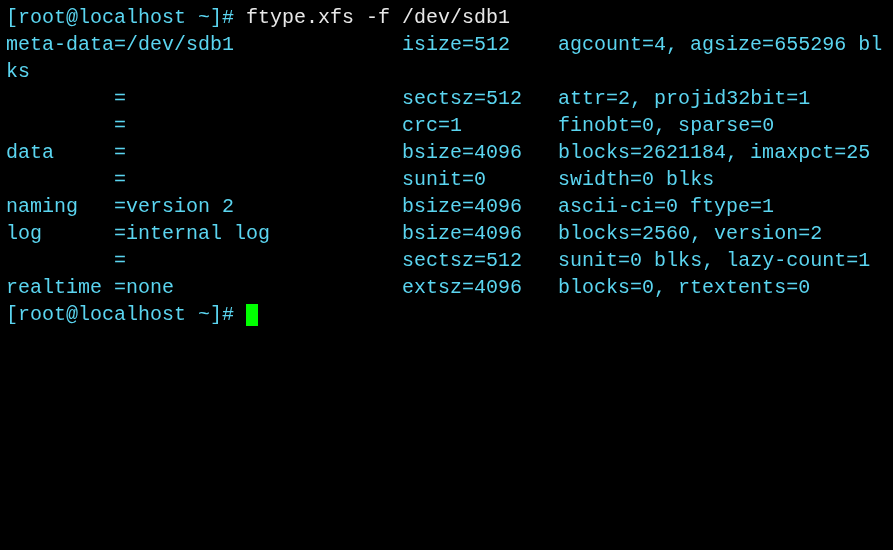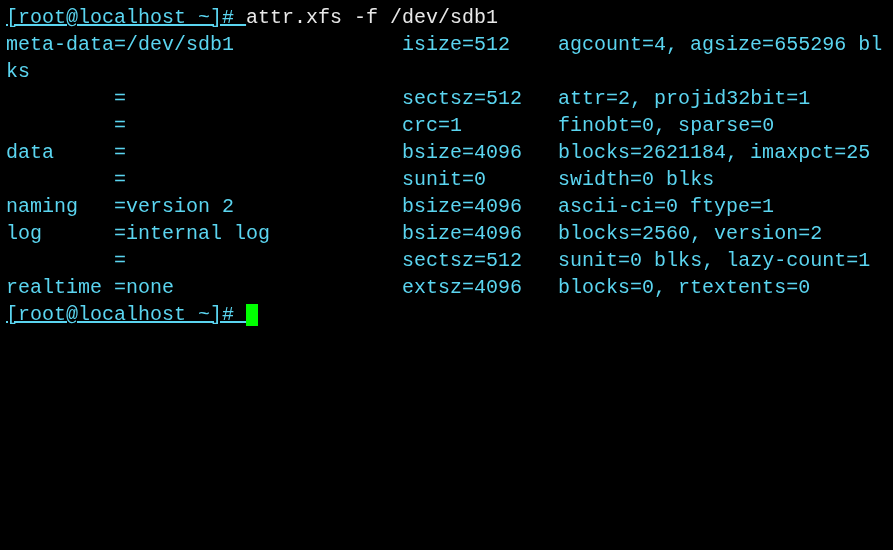--- a/index.html
+++ b/index.html
@@ -16,40 +16,39 @@
       line-height: 1.35;
       overflow: hidden;
       padding: 4px 6px;
     }
     .terminal {
       white-space: pre-wrap;
       word-break: break-all;
     }
     .prompt {
       color: #5bd5f0;
-      text-decoration: underline;
     }
     .cmd {
       color: #e8e8e8;
     }
     .output {
       color: #5bd5f0;
     }
     .cursor {
       display: inline-block;
       background: #00ff00;
       width: 12px;
       height: 22px;
       vertical-align: text-bottom;
     }
   </style>
 </head>
 <body>
 
-<div class="terminal"><span class="prompt"><span>[</span><span>root@localhost ~</span><span>]# </span></span><span class="cmd">attr.xfs -f /dev/sdb1</span>
+<div class="terminal"><span class="prompt"><span>[</span><span>root@localhost ~</span><span>]# </span></span><span class="cmd">ftype.xfs -f /dev/sdb1</span>
 <span class="output">meta-data=/dev/sdb1              isize=512    agcount=4, agsize=655296 blks
          =                       sectsz=512   attr=2, projid32bit=1
          =                       crc=1        finobt=0, sparse=0
 data     =                       bsize=4096   blocks=2621184, imaxpct=25
          =                       sunit=0      swidth=0 blks
 naming   =version 2              bsize=4096   ascii-ci=0 ftype=1
 log      =internal log           bsize=4096   blocks=2560, version=2
          =                       sectsz=512   sunit=0 blks, lazy-count=1
 realtime =none                   extsz=4096   blocks=0, rtextents=0</span>
 <span class="prompt"><span>[</span><span>root@localhost ~</span><span>]# </span></span><span class="cursor"></span></div>

